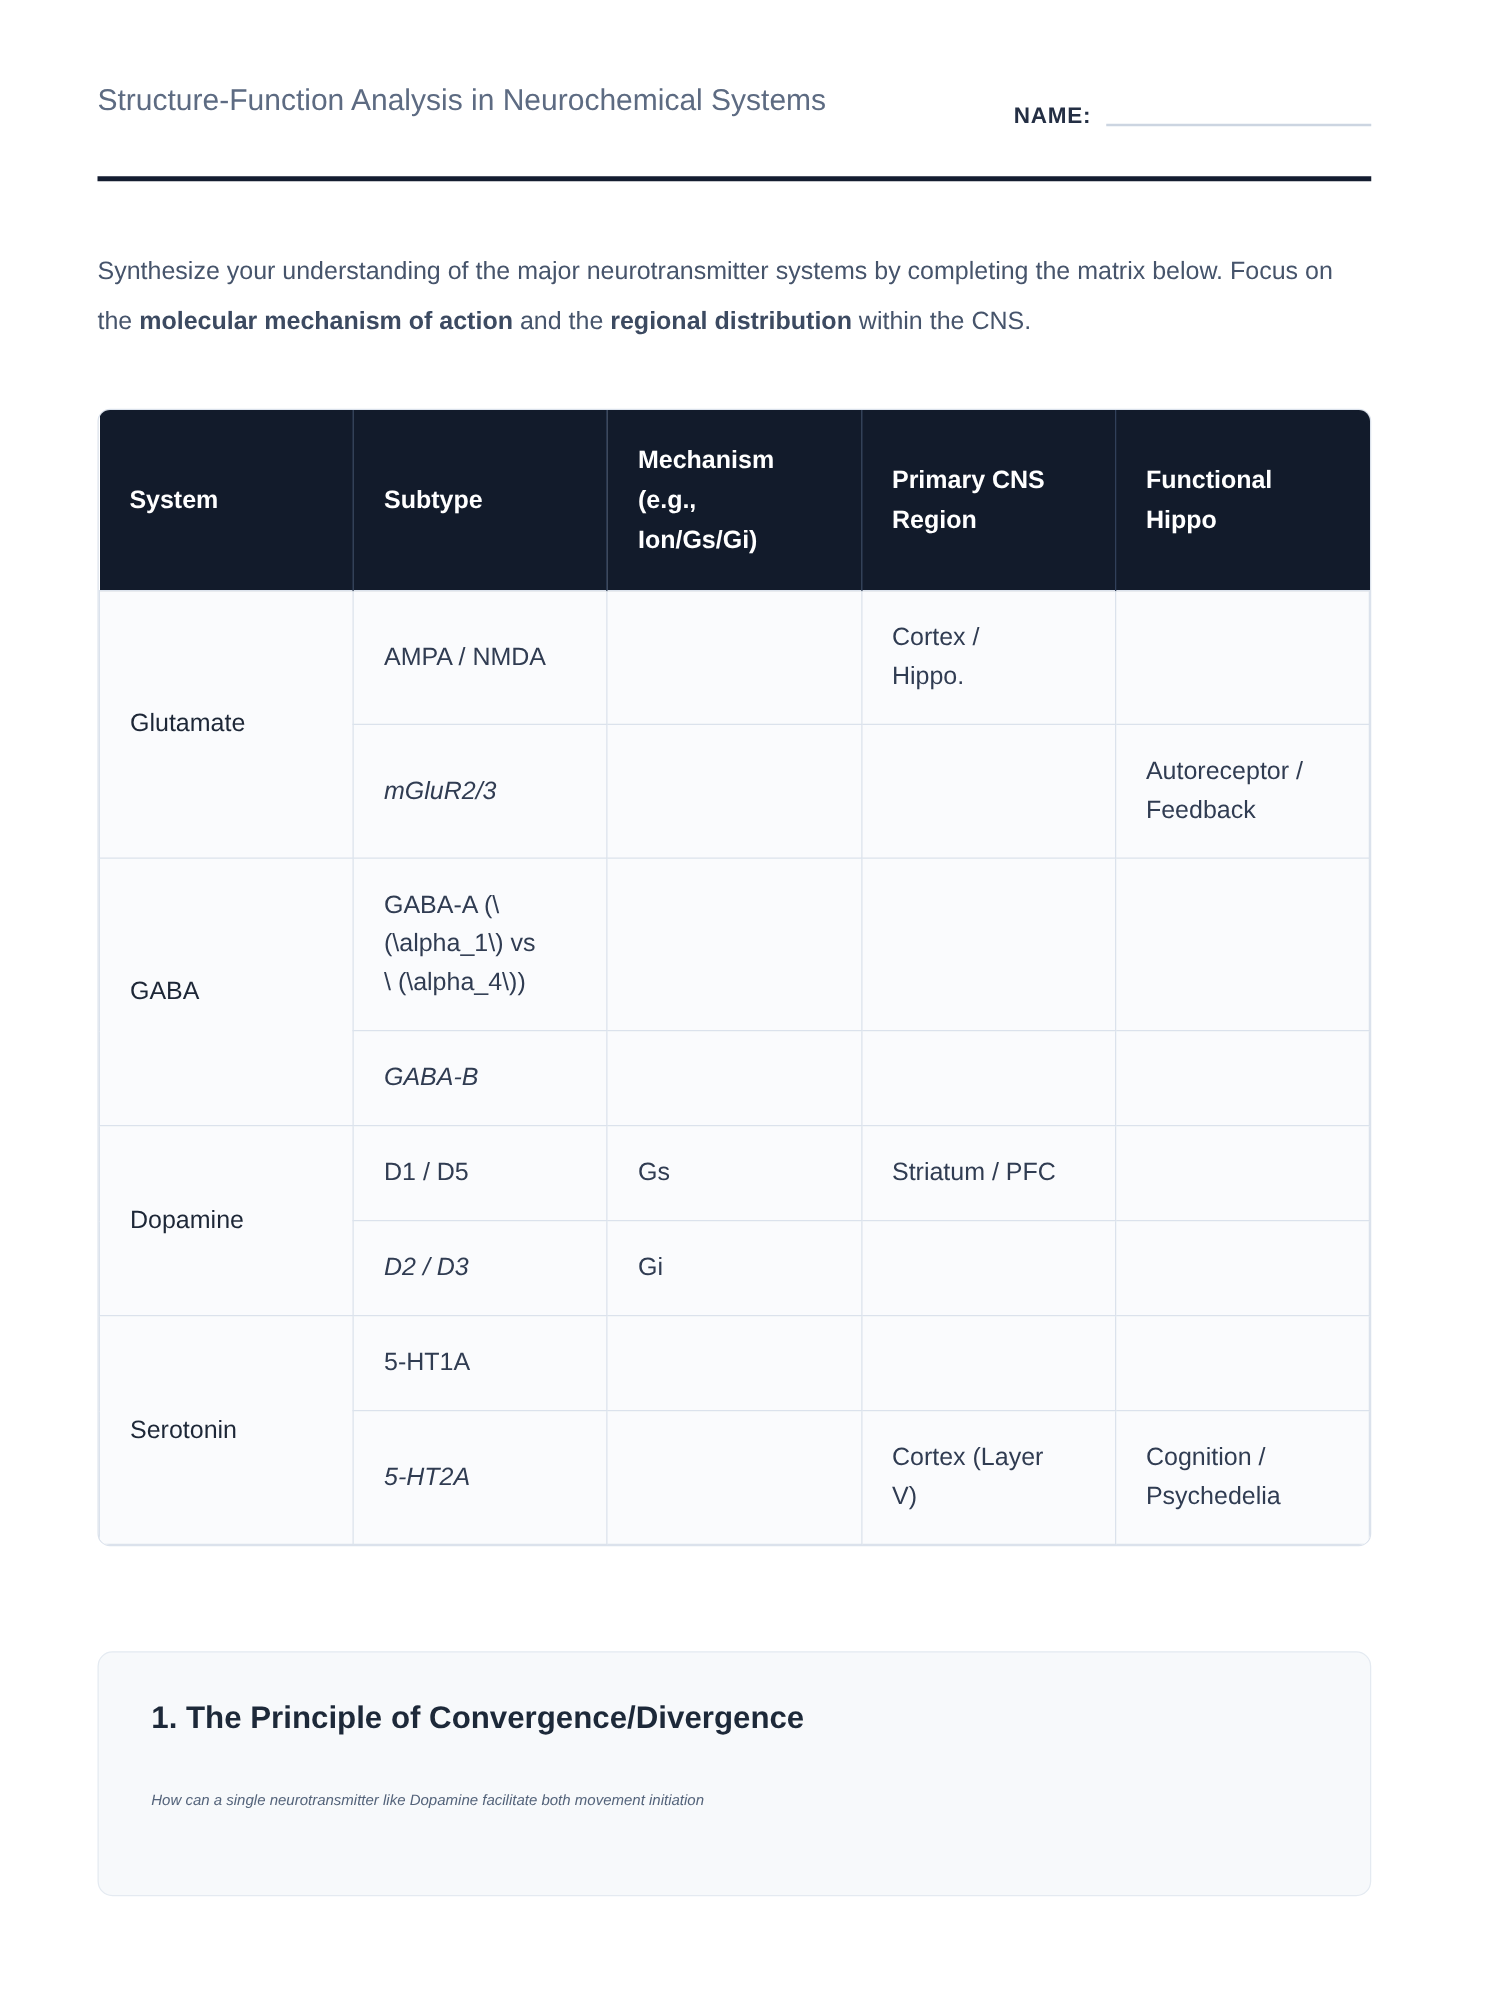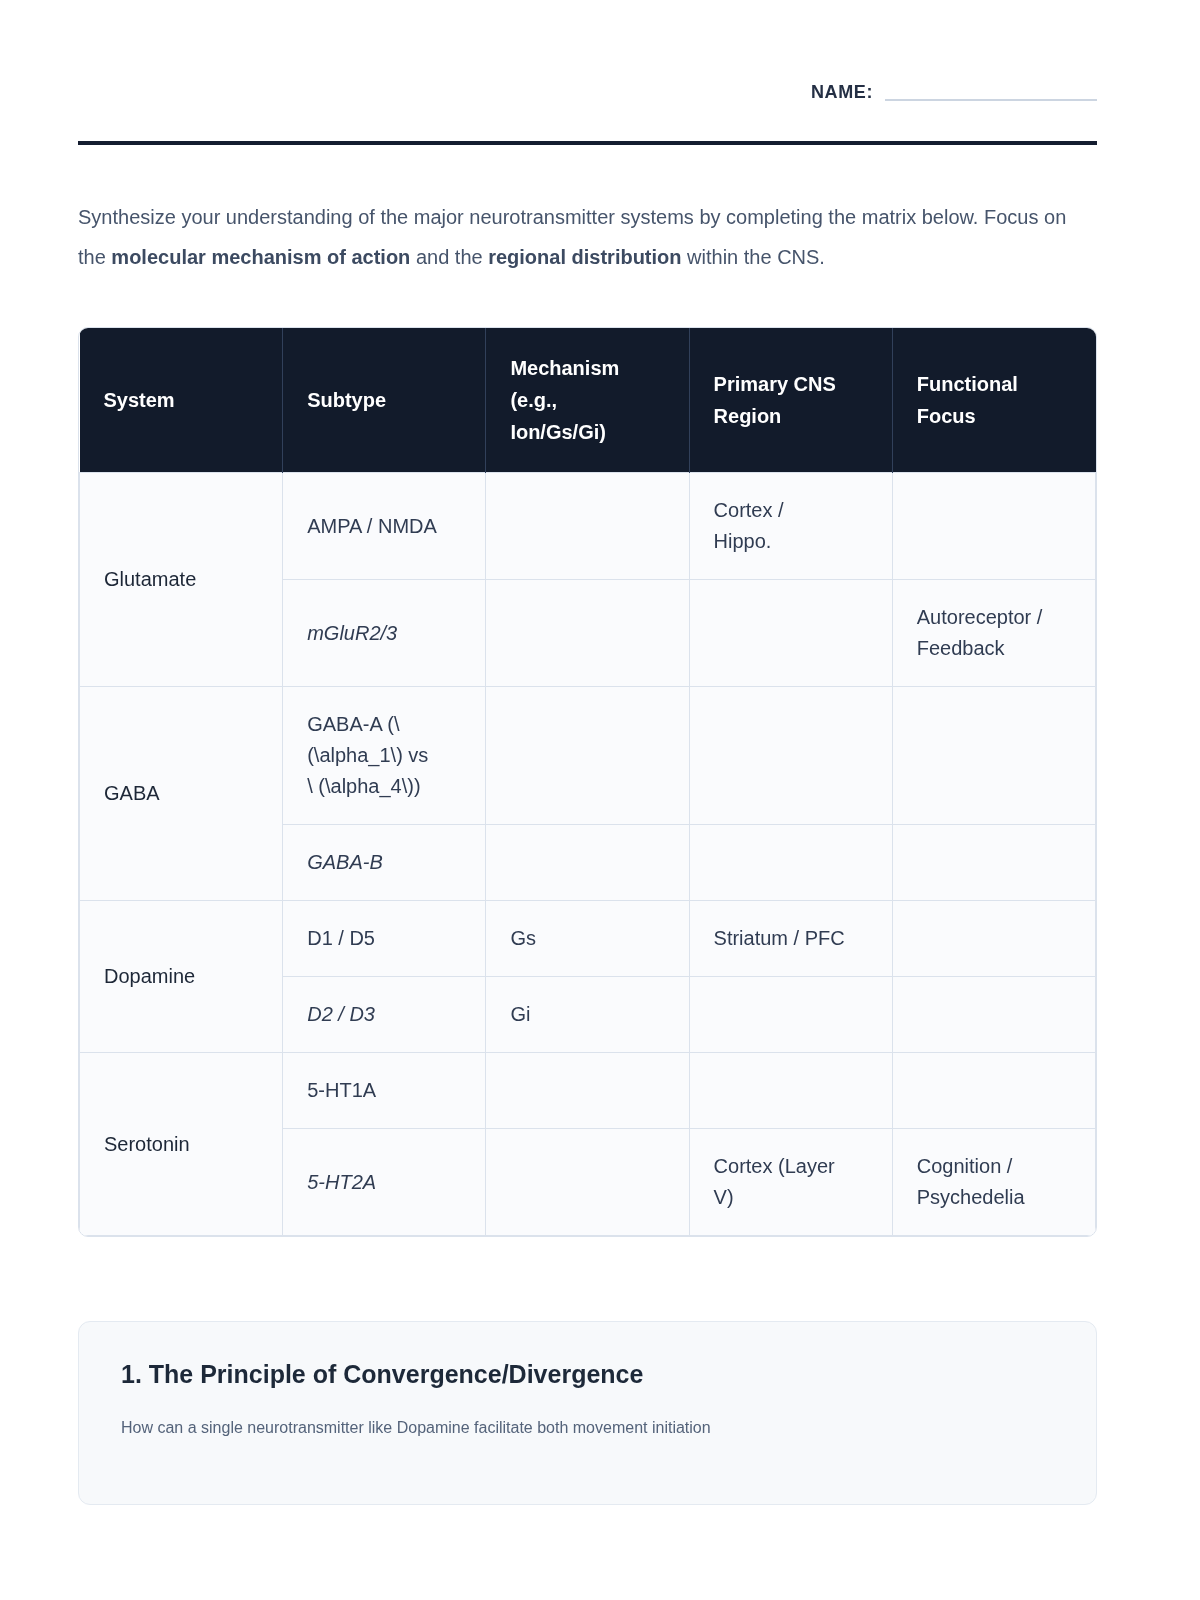--- a/index.html
+++ b/index.html
@@ -48,29 +48,30 @@
   .cw { display:inline-block; max-width:122px; }  
   .hw { display:inline-block; max-width:118px; }  
   .hw2 { display:inline-block; max-width:130px; }
 
   
   .card {
     margin-top:84px; background:#f7f9fb; border:1px solid #e4eaf1;
     border-radius:12px; padding:36px 42px 60px 42px;
   }
   .card-h { font-size:25px; font-weight:bold; color:#1d2939; line-height:32px; }
-  .card-q { margin-top:22px; font-size:16px; line-height:32px; color:#54637a; }
+  .card-q { margin-top:34px; font-size:12px; line-height:32px; font-style:italic; color:#54637a; }
 </style>
 </head>
 <body>
 
 <div class="page">
 
   <div class="hdr">
     <div class="hdr-left">
+      <div class="subtitle">Structure-Function Analysis in Neurochemical Systems</div>
     </div>
     <div class="hdr-right">
       <div class="name-row">
         <span class="name-label">NAME:</span>
         <span class="name-line"></span>
       </div>
     </div>
   </div>
 
   <div class="divider"></div>
@@ -78,21 +79,21 @@
   <p class="intro"><span>Synthesize your understanding of the major neurotransmitter systems by completing the matrix below. Focus on the </span><b>molecular mechanism of action</b><span> and the </span><b>regional distribution</b><span> within the CNS.</span></p>
 
   <div class="tbl-wrap">
     <table>
       <thead>
         <tr>
           <th>System</th>
           <th>Subtype</th>
           <th><span class="hw">Mechanism (e.g., Ion/Gs/Gi)</span></th>
           <th><span class="hw2">Primary CNS Region</span></th>
-          <th><span class="hw">Functional Focus</span></th>
+          <th><span class="hw">Functional Hippo</span></th>
         </tr>
       </thead>
 
       <tbody>
         <tr>
           <td class="system" rowspan="2">Glutamate</td>
           <td>AMPA / NMDA</td>
           <td></td>
           <td><span class="cw">Cortex / Hippo.</span></td>
           <td></td>

